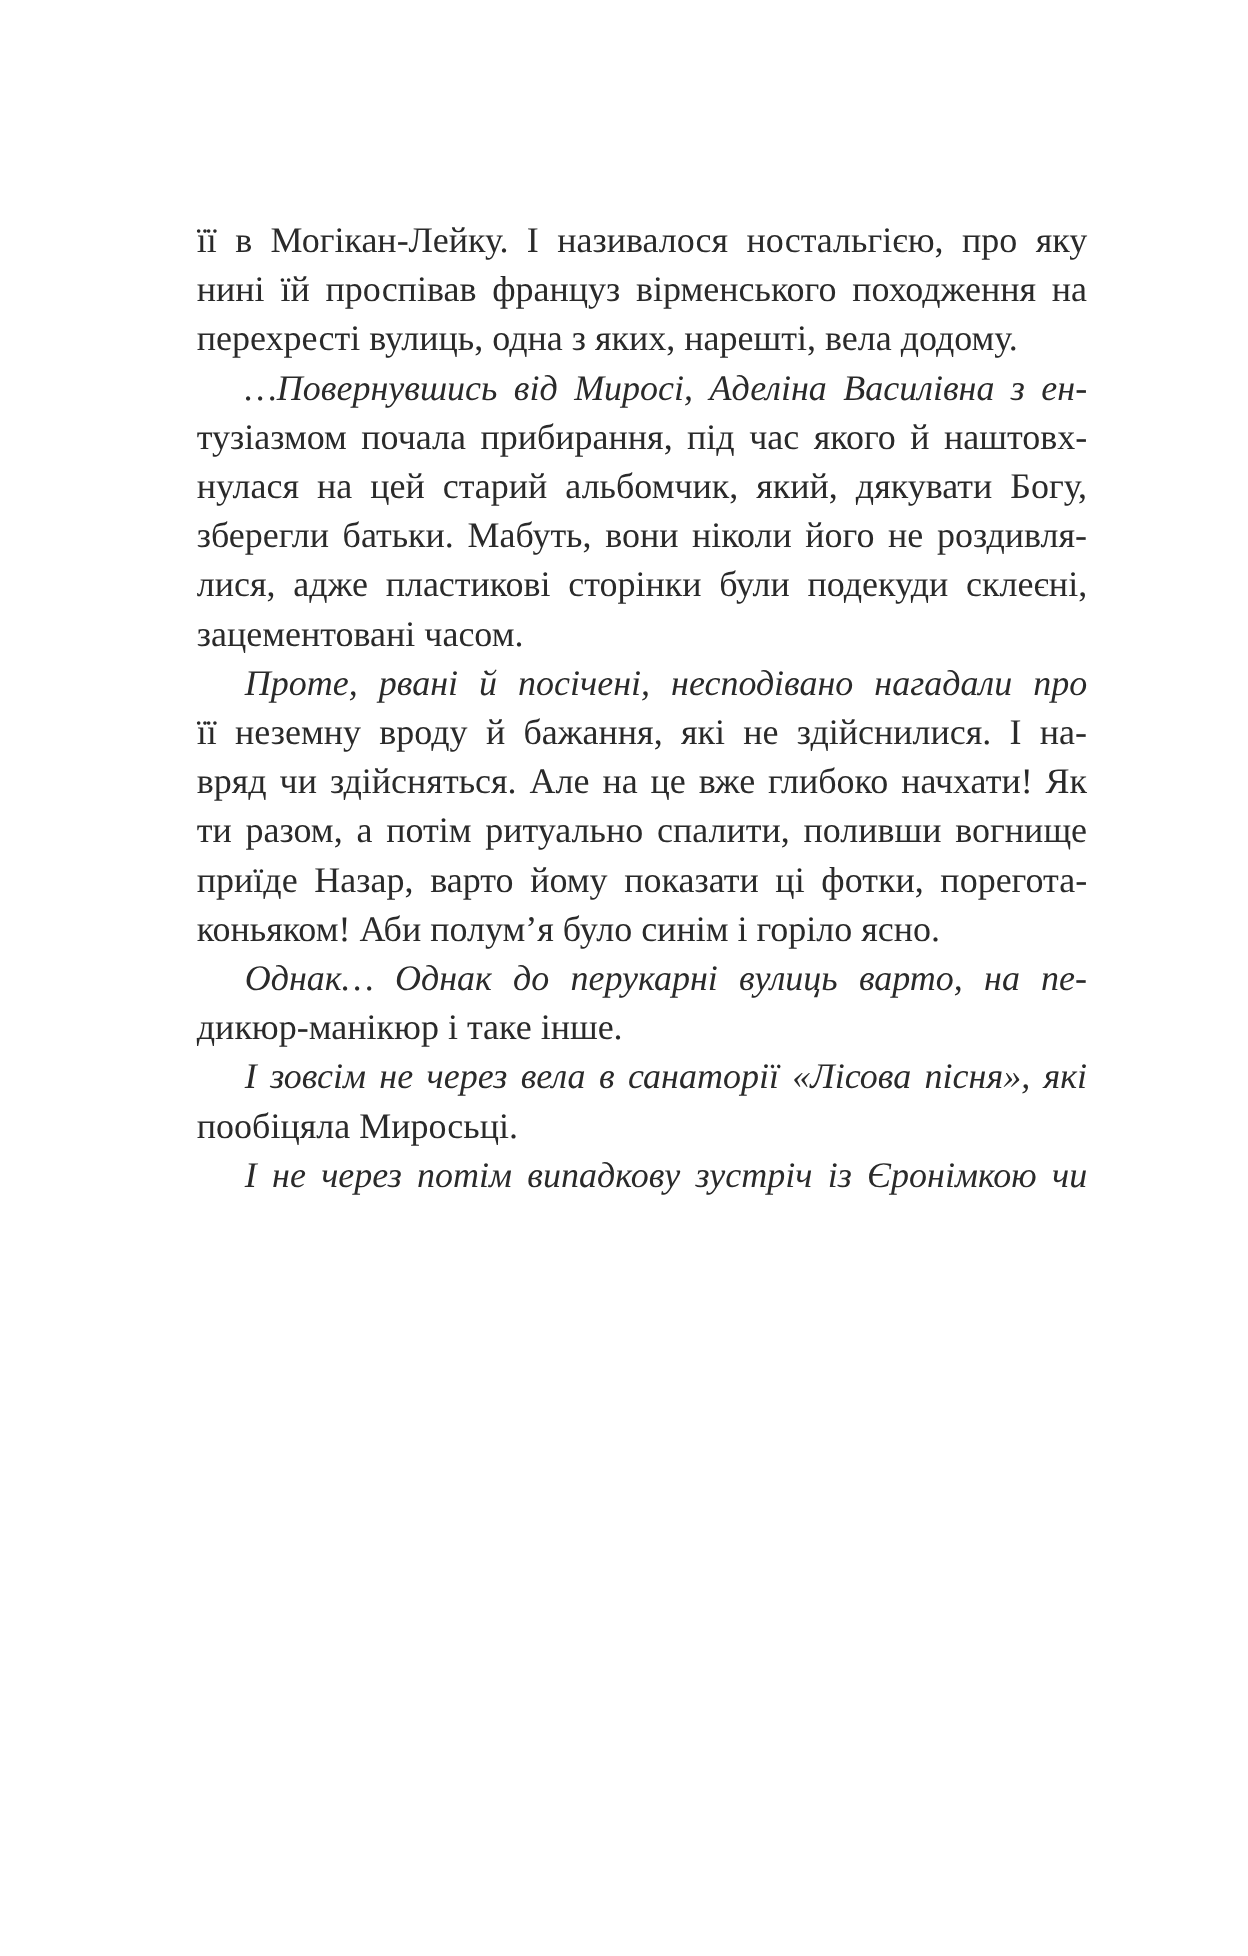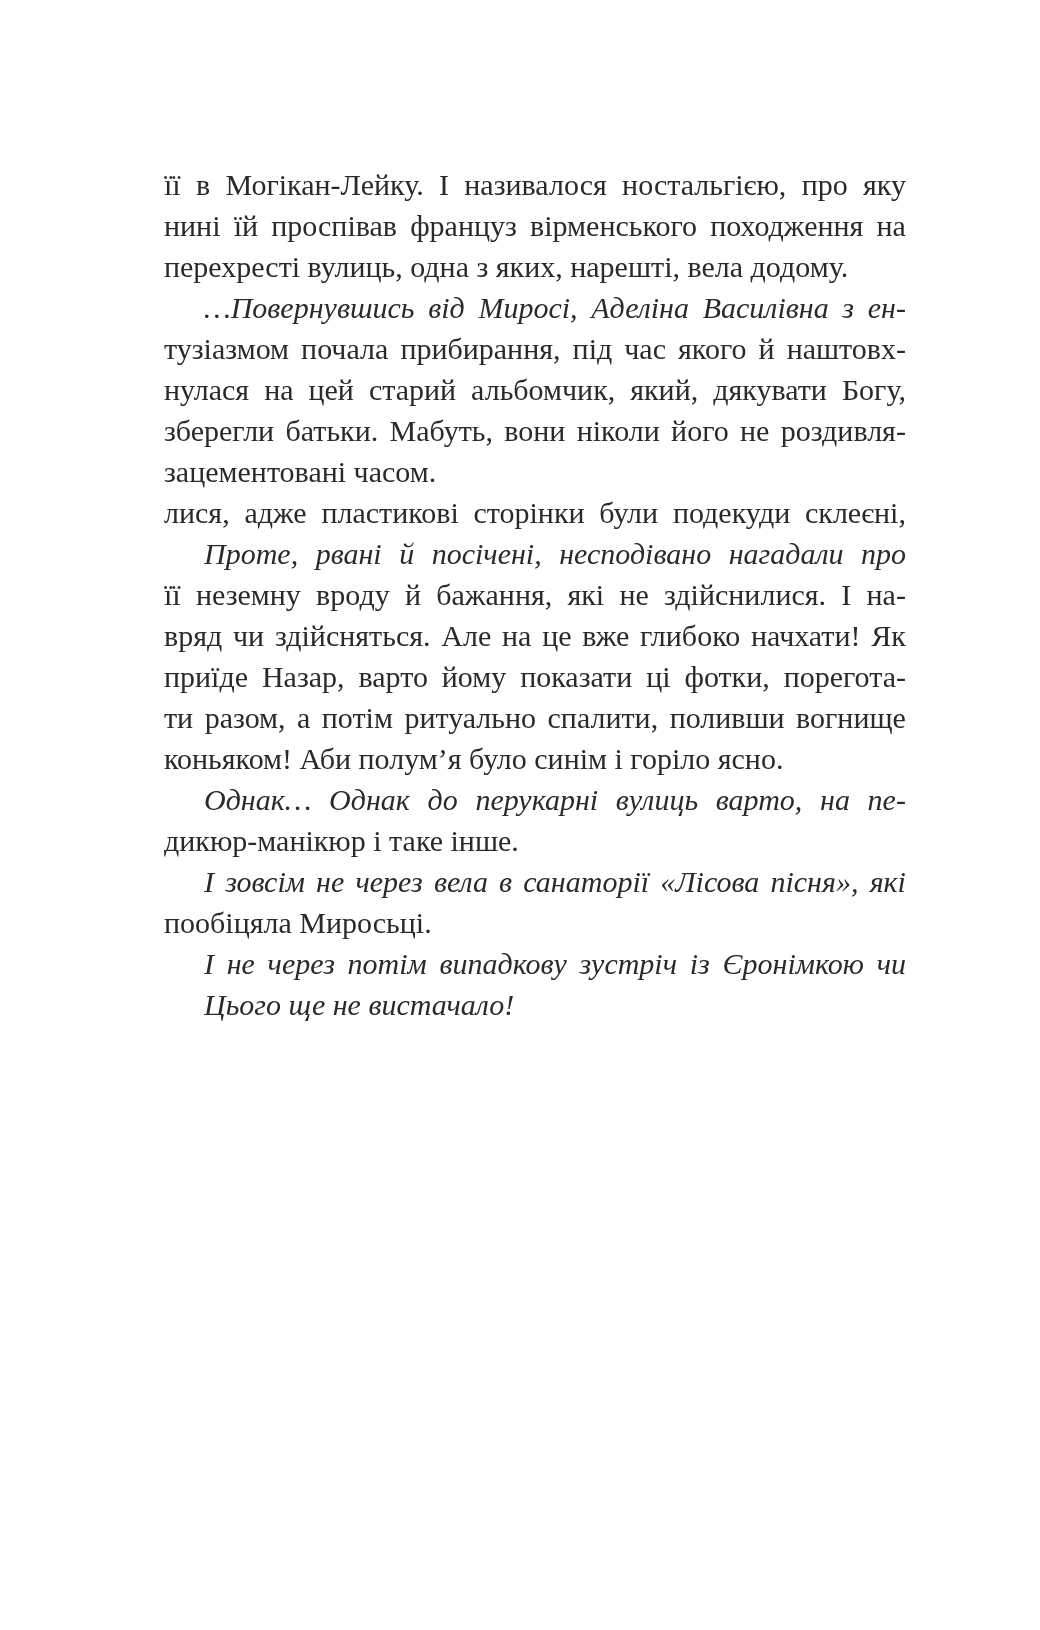--- a/index.html
+++ b/index.html
@@ -14,21 +14,21 @@
     overflow: hidden;
   }
   .page {
     position: absolute;
     inset: 0;
     background: #ffffff;
   }
   .text-block {
     position: absolute;
     left: 164px;
-    top: 164px;
+    top: 180px;
     width: 742px;
     font-family: "Liberation Serif", "DejaVu Serif", serif;
     font-size: 30px;
     line-height: 41px;
     color: #2a2a2a;
     font-weight: 400;
     -webkit-font-smoothing: antialiased;
   }
   .paragraph {
     margin: 0;
@@ -112,30 +112,30 @@
         <div class="line justify">
           <span>зберегли</span>
           <span>батьки.</span>
           <span>Мабуть,</span>
           <span>вони</span>
           <span>ніколи</span>
           <span>його</span>
           <span>не</span>
           <span>роздивля-</span>
         </div>
-        <div class="line">зацементовані часом.</div>
         <div class="line justify">
           <span>лися,</span>
           <span>адже</span>
           <span>пластикові</span>
           <span>сторінки</span>
           <span>були</span>
           <span>подекуди</span>
           <span>склеєні,</span>
         </div>
+        <div class="line">зацементовані часом.</div>
       </div>
       <div class="paragraph">
         <div class="line indent justify">
           <span>Проте,</span>
           <span>рвані</span>
           <span>й</span>
           <span>посічені,</span>
           <span>несподівано</span>
           <span>нагадали</span>
           <span>про</span>
@@ -156,41 +156,41 @@
           <span>вряд</span>
           <span>чи</span>
           <span>здійсняться.</span>
           <span>Але</span>
           <span>на</span>
           <span>це</span>
           <span>вже</span>
           <span>глибоко</span>
           <span>начхати!</span>
           <span>Як</span>
+        </div>
+        <div class="line justify">
+          <span>ти</span>
+          <span>разом,</span>
+          <span>а</span>
+          <span>потім</span>
+          <span>ритуально</span>
+          <span>спалити,</span>
+          <span>поливши</span>
+          <span>вогнище</span>
         </div>
         <div class="line justify">
           <span>приїде</span>
           <span>Назар,</span>
           <span>варто</span>
           <span>йому</span>
           <span>показати</span>
           <span>ці</span>
           <span>фотки,</span>
           <span>порегота-</span>
         </div>
-        <div class="line justify">
-          <span>ти</span>
-          <span>разом,</span>
-          <span>а</span>
-          <span>потім</span>
-          <span>ритуально</span>
-          <span>спалити,</span>
-          <span>поливши</span>
-          <span>вогнище</span>
-        </div>
         <div class="line">коньяком! Аби полум’я було синім і горіло ясно.</div>
       </div>
       <div class="paragraph">
         <div class="line indent justify">
           <span>Однак…</span>
           <span>Однак</span>
           <span>до</span>
           <span>перукарні</span>
           <span>вулиць</span>
           <span>варто,</span>
@@ -220,17 +220,14 @@
           <span>не</span>
           <span>через</span>
           <span>потім</span>
           <span>випадкову</span>
           <span>зустріч</span>
           <span>із</span>
           <span>Єронімкою</span>
           <span>чи</span>
         </div>
       </div>
-      <div class="paragraph">
-        <div class="line indent">Цього ще не вистачало!</div>
-      </div>
     </div>
 </div>
 
 </body></html>

